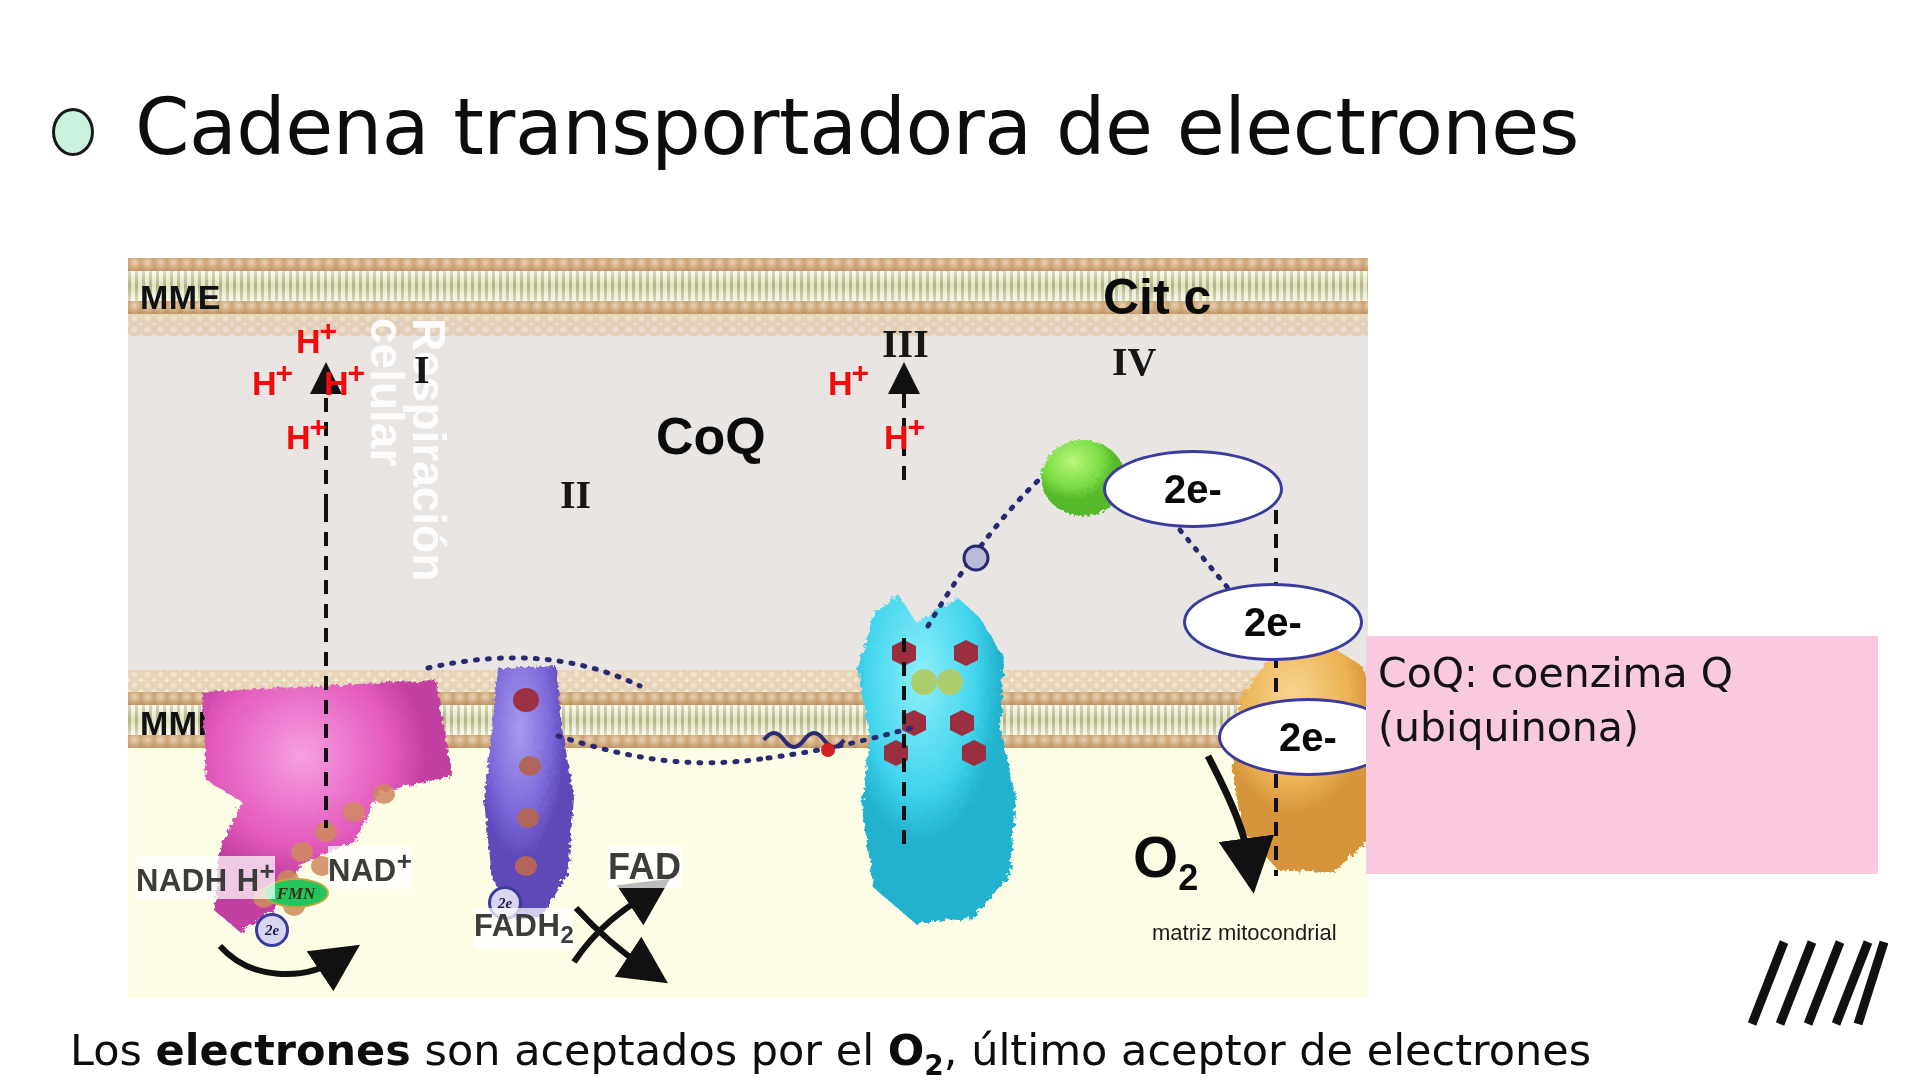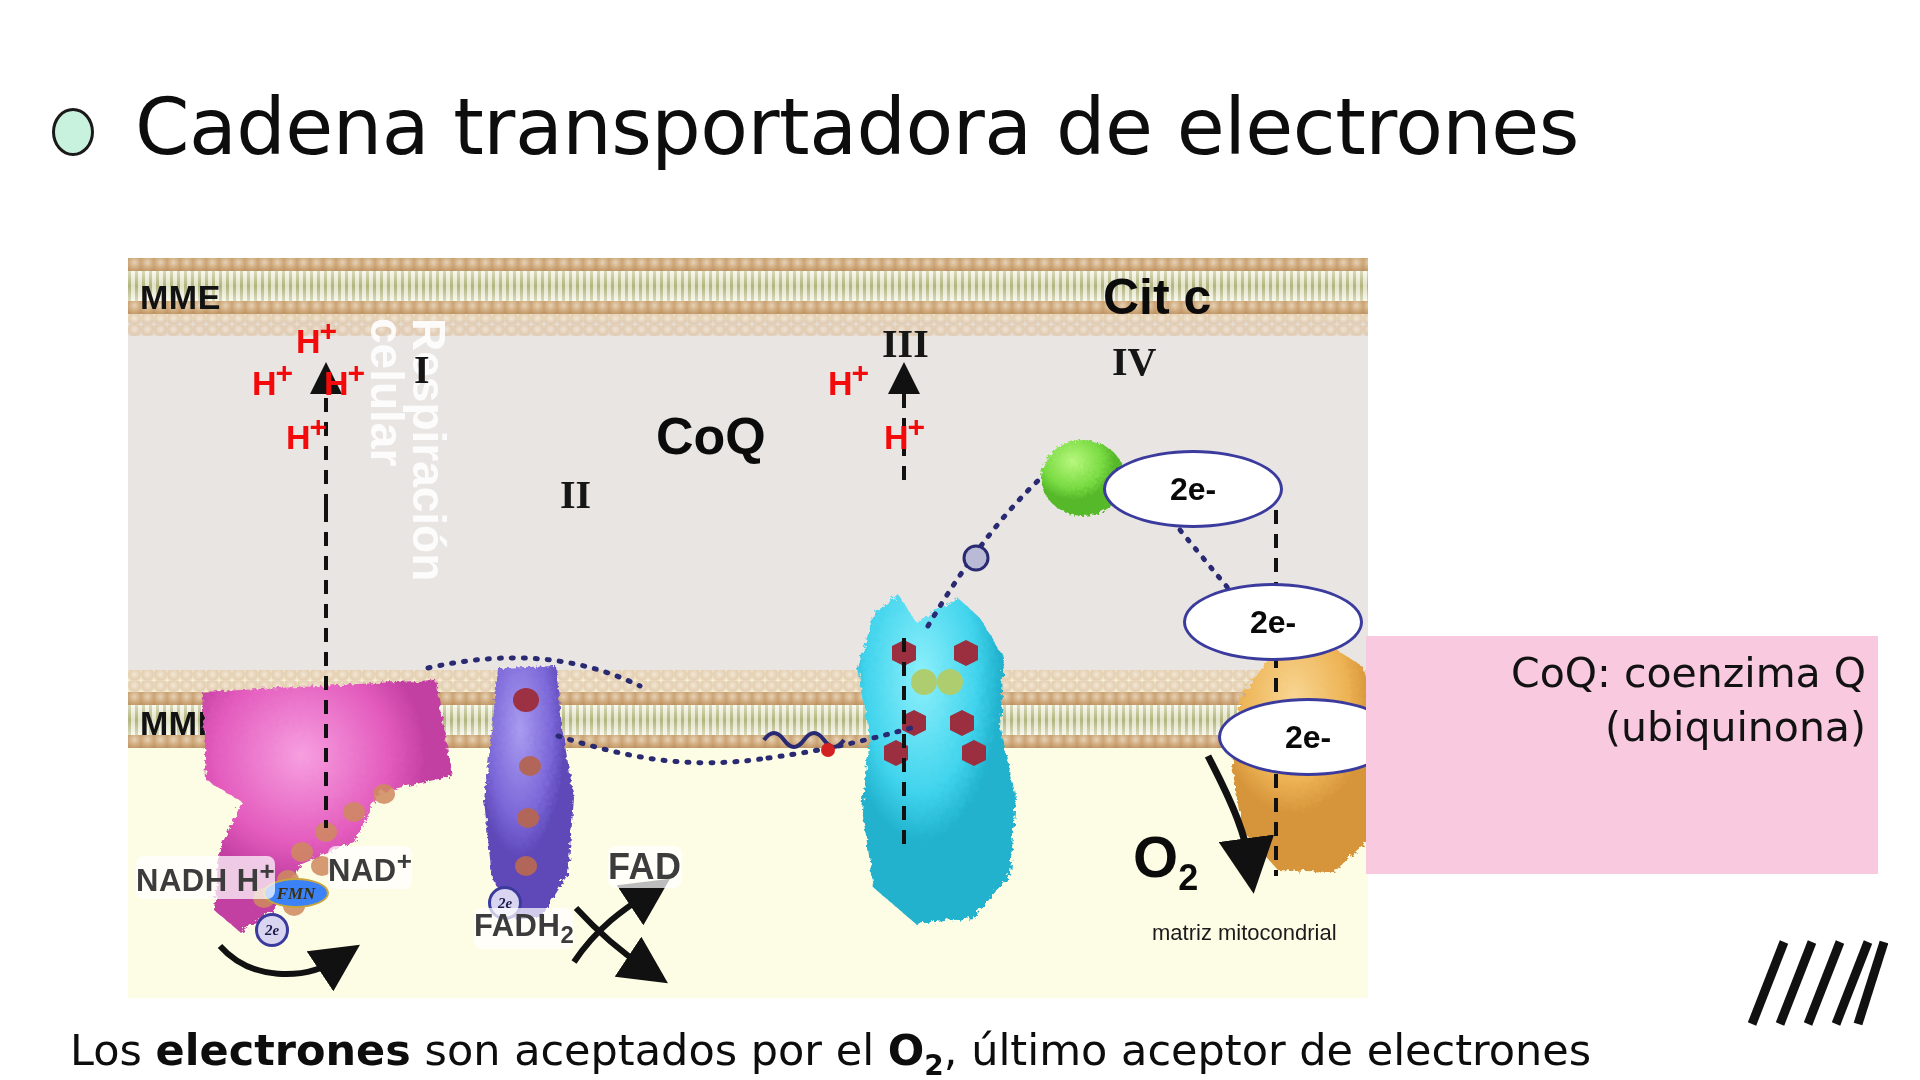--- a/index.html
+++ b/index.html
@@ -114,65 +114,64 @@
   }
 
   
   .blob { position: absolute; }
   .blob svg { display: block; }
 
   
   .e2 {
     position: absolute; display: flex; align-items: center; justify-content: center;
     background: #fff; border: 3px solid #3b3b9e; border-radius: 50%;
-    font-size: 32px; font-weight: 800; color: #090909;
+    font-size: 40px; font-weight: 800; color: #090909;
   }
   #e2-a { left: 975px; top: 192px; width: 180px; height: 78px; }
   #e2-b { left: 1055px; top: 325px; width: 180px; height: 78px; }
   #e2-c { left: 1090px; top: 440px; width: 180px; height: 78px; }
 
   
   .cof {
     position: absolute; font-family: "Liberation Serif", serif;
     font-style: italic; font-weight: 700; text-align: center;
   }
   #fmn {
     left: 135px; top: 620px; width: 66px; height: 30px;
-    background: #3b82f6; border: 2px solid #c9a63d; border-radius: 50%;
+    background: #22c55e; border: 2px solid #c9a63d; border-radius: 50%;
     font-size: 17px; color: #3a2f10; line-height: 27px;
   }
   .e2small {
     position: absolute; width: 34px; height: 34px; border-radius: 50%;
     background: #d9d4ef; border: 3px solid #3b3b9e;
     font-family: "Liberation Serif", serif; font-style: italic; font-weight:700;
     font-size: 15px; color: #1d1d4d; text-align: center; line-height: 29px;
   }
   #e2s-1 { left: 127px; top: 655px; }
   #e2s-2 { left: 360px; top: 628px; }
 
   
   .sub {
     position: absolute; background: rgba(255,255,255,.72);
     color: #3c3c3c; font-weight: 800; letter-spacing: .5px;
     filter: blur(.35px);
-    border-radius: 8px;
   }
   #s-nadh  { left: 8px;   top: 598px; font-size: 31px; }
   #s-nad   { left: 200px; top: 588px; font-size: 31px; }
   #s-fadh2 { left: 346px; top: 650px; font-size: 31px; }
   #s-fad   { left: 480px; top: 588px; font-size: 36px; }
   .sub sup { font-size: 26px; }
   .sub sub { font-size: 24px; }
 
   
   #legend {
     position: absolute; left: 1366px; top: 636px;
     width: 512px; height: 238px; background: #f9c9e0;
     padding: 10px 12px 0 12px;
-    display: flex; flex-direction: column; align-items: flex-end;
+    display: flex; flex-direction: column; align-items: flex-start;
   }
   #legend div {
     font-size: 41px; color: #121212; line-height: 1.32;
     font-family: "DejaVu Sans", sans-serif; white-space: nowrap;
   }
 
   
   #caption {
     position: absolute; left: 70px; top: 1000px;
     font-size: 43px; color: #0d0d0d; white-space: nowrap;

